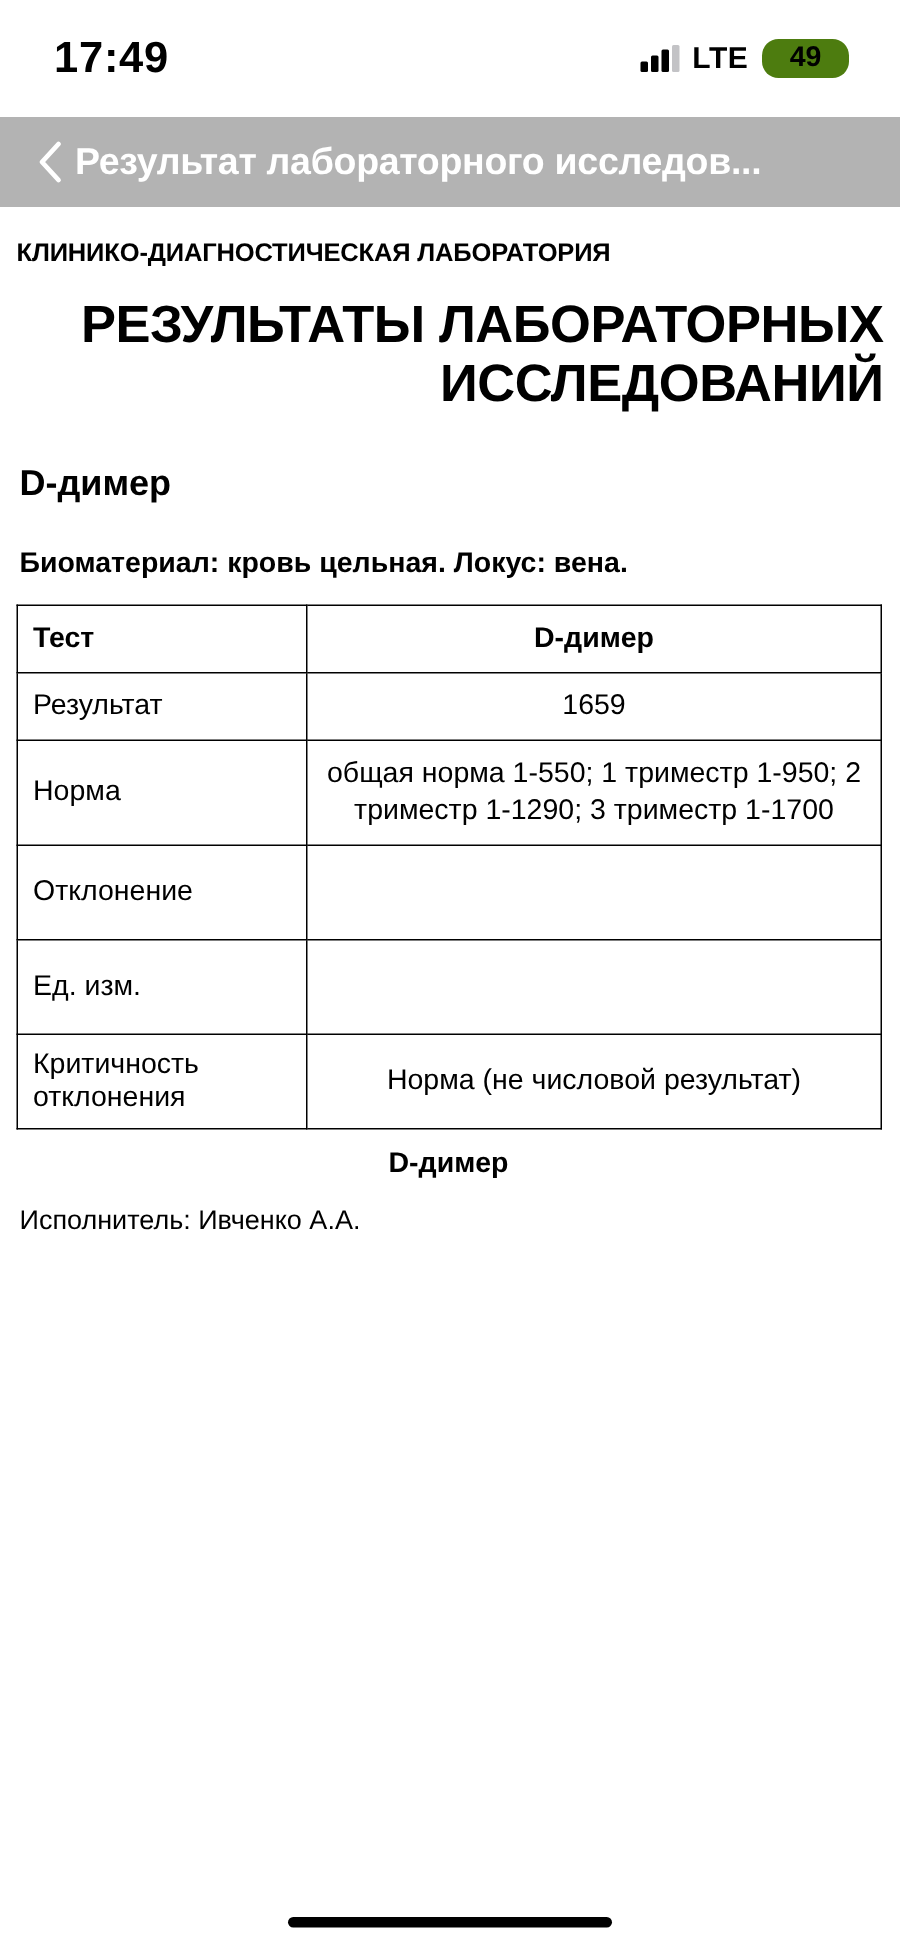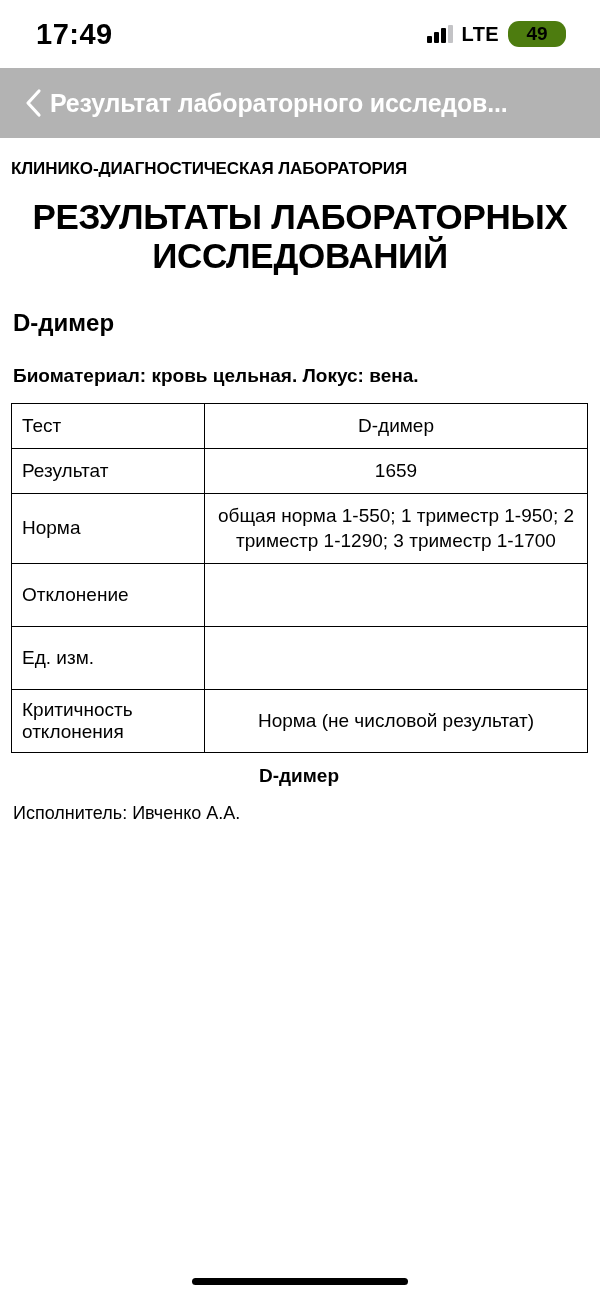--- a/index.html
+++ b/index.html
@@ -11,21 +11,21 @@
     width: 600px;
     height: 1297px;
     position: relative;
     font-family: "Liberation Sans", sans-serif;
     color: #000;
     overflow: hidden;
   }
 
   
   .statusbar {
-    height: 68px;
+    height: 78px;
     width: 100%;
     display: flex;
     align-items: center;
     justify-content: space-between;
     padding: 0 34px 0 36px;
     box-sizing: border-box;
     background: #ffffff;
   }
   .status-time {
     font-size: 29px;
@@ -67,21 +67,21 @@
     font-size: 19px;
     font-weight: bold;
     padding: 3px 10px 4px;
     line-height: 1;
     min-width: 38px;
     text-align: center;
   }
 
   
   .navbar {
-    height: 70px;
+    height: 60px;
     background: #b3b3b3;
     display: flex;
     align-items: center;
     padding: 0 16px;
     box-sizing: border-box;
   }
   .nav-back {
     width: 34px;
     display: flex;
     align-items: center;
@@ -112,21 +112,21 @@
     margin-top: 6px;
   }
   .org-sub {
     text-align: left;
     font-size: 17px;
     font-weight: bold;
     margin-top: 5px;
     letter-spacing: -0.1px;
   }
   .doc-title {
-    text-align: center;
+    text-align: right;
     font-size: 35px;
     font-weight: bold;
     line-height: 1.12;
     margin-top: 18px;
     letter-spacing: -0.3px;
   }
   .test-name {
     font-size: 24px;
     font-weight: bold;
     margin-top: 34px;
@@ -153,21 +153,21 @@
   }
   table.result td.label {
     width: 172px;
     text-align: left;
   }
   table.result td.value {
     text-align: center;
     line-height: 1.35;
   }
   table.result tr.header td {
-    font-weight: normal;
+    font-weight: bold;
   }
   td.tall { height: 44px; }
 
   .table-caption {
     text-align: center;
     font-size: 19px;
     font-weight: bold;
     margin-top: 12px;
     padding-right: 2px;
   }

